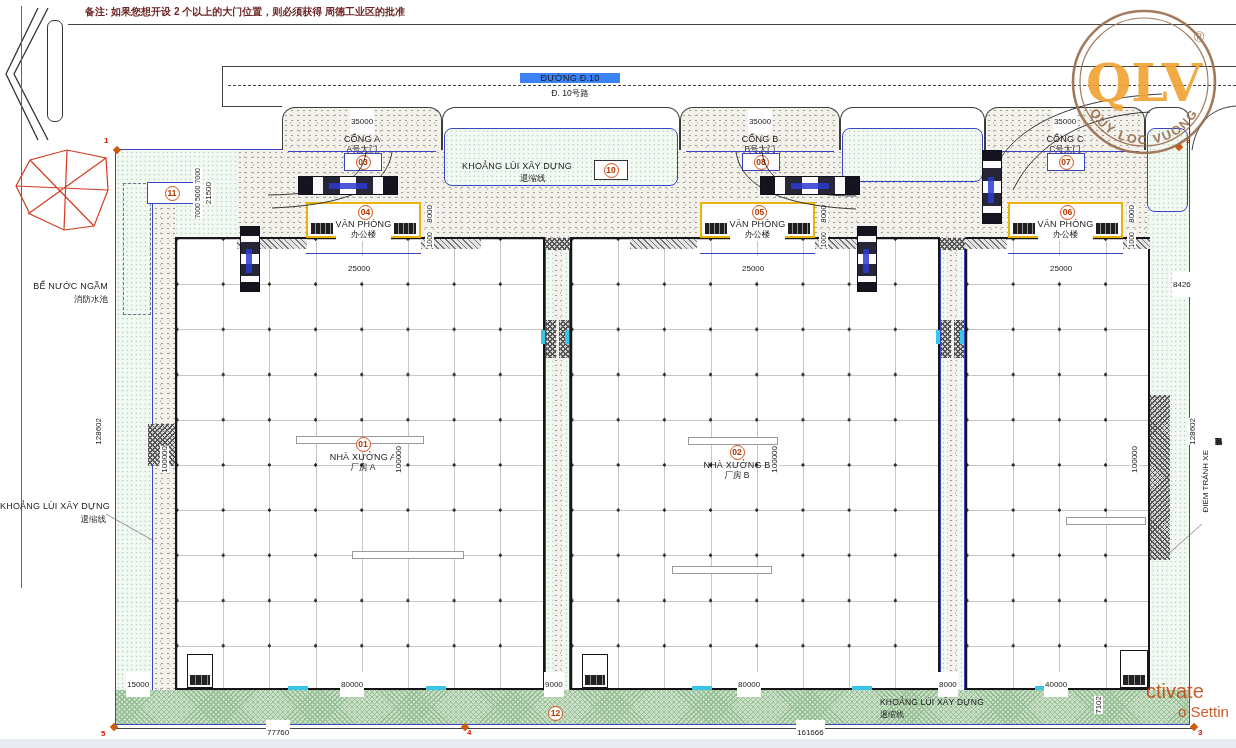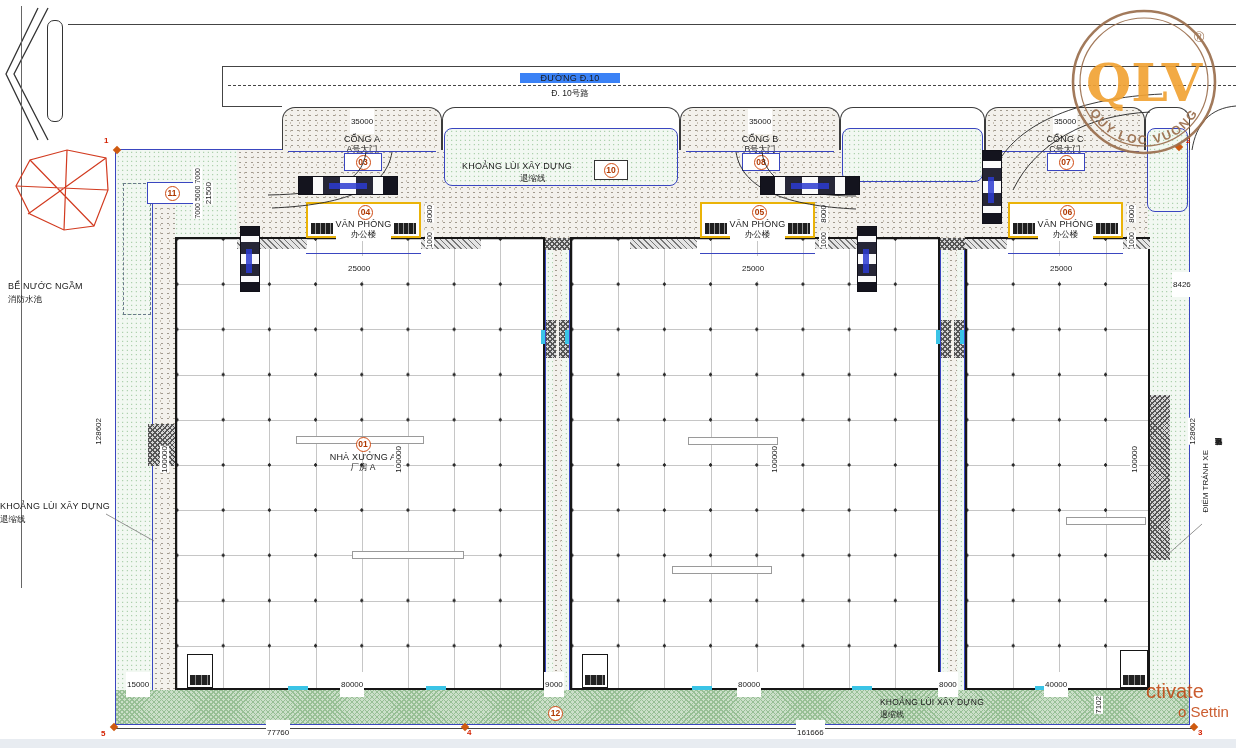--- a/index.html
+++ b/index.html
@@ -27,21 +27,21 @@
   .apron{border:1px solid #3c3c3c;border-bottom:none;border-radius:13px 13px 0 0}
   .ibox{border:1px solid #3c3c3c;border-bottom:none;border-radius:13px 13px 0 0;background:#fff}
   .isl{border:1px solid #3a46c0;border-radius:8px}
   .corr{border-left:1px solid #3a46c0;border-right:1px solid #3a46c0}
   
   .d{font-size:8px;line-height:9px;background:#fff;padding:8px 1px;white-space:nowrap}
   .vd{font-size:8px;line-height:9px;background:#fff;white-space:nowrap;writing-mode:vertical-rl;transform:rotate(180deg)}
   .vi{font-size:9px;white-space:nowrap;letter-spacing:.2px}
   .cn{font-size:8.5px;white-space:nowrap}
   .ctr{text-align:center}
-  .rt{}
+  .rt{text-align:right}
   .note{font-size:10px;font-weight:bold;color:#6e2424;white-space:nowrap}
   .circ{display:inline-block;width:15px;height:15px;border:1.2px solid #cf4a12;border-radius:50%;
         color:#b03800;font-size:8.5px;line-height:13px;text-align:center;background:#fff;font-weight:bold}
   .cbox{display:flex;align-items:center;justify-content:center;background:#fff;border:1px solid #3a46c0}
   .office{background:#fff;border:2px solid #eab308}
   .office::before,.office::after{content:"";position:absolute;bottom:2px;width:22px;height:11px;
         background:repeating-linear-gradient(90deg,#1e1e1e 0 4px,#939393 4px 5px)}
   .office::before{left:3px}.office::after{right:3px}
   .room{background:#fff;border:1.5px solid #161616}
   .room::after{content:"";position:absolute;left:2px;right:2px;bottom:2px;height:10px;
@@ -53,20 +53,21 @@
   .bluetag{background:#2b3bd0;opacity:.85}
   .dia{width:6px;height:6px;background:#cf5a10;transform:rotate(45deg)}
   .rn{font-size:8px;color:#d42000;font-weight:bold}
   .wm{color:#c2410c;opacity:.85;white-space:nowrap}
 </style>
 </head>
 <body>
 
 <div id="canvas">
 
+  <div class="abs note" style="left:85px;top:5px">备注: 如果您想开设 2 个以上的大门位置，则必须获得 周德工业区的批准</div>
 
   <div class="abs hline" style="left:68px;top:24px;width:1168px"></div>
   <div class="abs hline" style="left:222px;top:66px;width:1014px"></div>
   <div class="abs" style="left:222px;top:66px;width:0;height:40px;border-left:1px solid #444"></div>
   <div class="abs dash" style="left:228px;top:85px;width:1008px"></div>
   <div class="abs hline" style="left:222px;top:106px;width:60px"></div>
   <div class="abs vi ctr" style="left:520px;top:73px;width:100px;background:#3b82f6">ĐƯỜNG Đ.10</div>
   <div class="abs cn ctr" style="left:530px;top:88px;width:80px;background:#fff">Đ. 10号路</div>
 
   <svg class="abs" style="left:2px;top:4px" width="52" height="140">
@@ -175,20 +176,25 @@
   <div class="abs cy" style="left:541px;top:330px;width:4px;height:14px"></div>
   <div class="abs cy" style="left:565px;top:330px;width:4px;height:14px"></div>
   <div class="abs cy" style="left:936px;top:330px;width:4px;height:14px"></div>
   <div class="abs cy" style="left:960px;top:330px;width:4px;height:14px"></div>
 
   <div class="abs ctr" style="left:308px;top:433px;width:110px">
     <span class="circ">01</span>
     <div class="vi">NHÀ XƯỞNG A</div>
     <div class="cn">厂房 A</div>
   </div>
+  <div class="abs ctr" style="left:682px;top:441px;width:110px">
+    <span class="circ">02</span>
+    <div class="vi">NHÀ XƯỞNG B</div>
+    <div class="cn">厂房 B</div>
+  </div>
   <div class="abs vd" style="left:160px;top:446px">100000</div>
   <div class="abs vd" style="left:394px;top:446px">100000</div>
   <div class="abs vd" style="left:770px;top:446px">100000</div>
   <div class="abs vd" style="left:1130px;top:446px">100000</div>
 
   <div class="abs office" style="left:306px;top:202px;width:115px;height:36px">
     <span class="circ abs" style="left:50px;top:1px">04</span>
     <div class="abs vi ctr" style="left:0;top:15px;width:111px">VĂN PHÒNG</div>
     <div class="abs cn ctr" style="left:28px;top:25px;width:55px;background:#fff">办公楼</div>
   </div>

